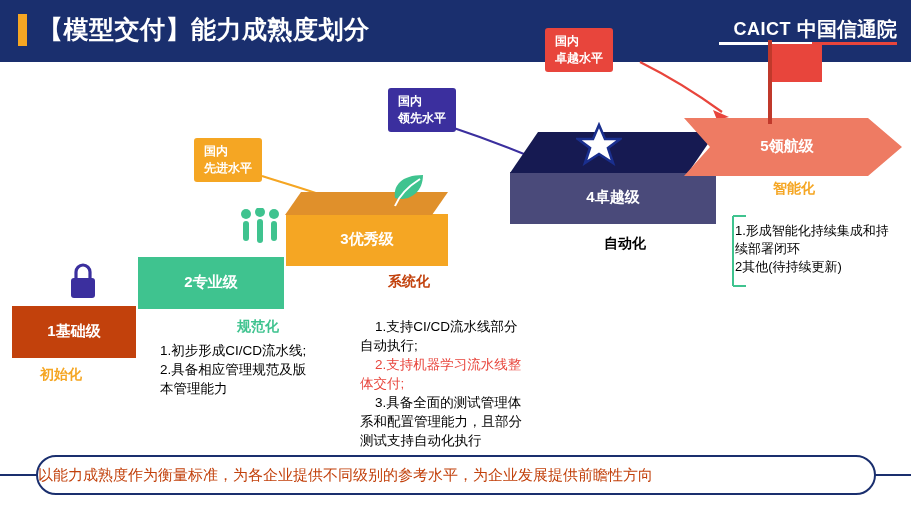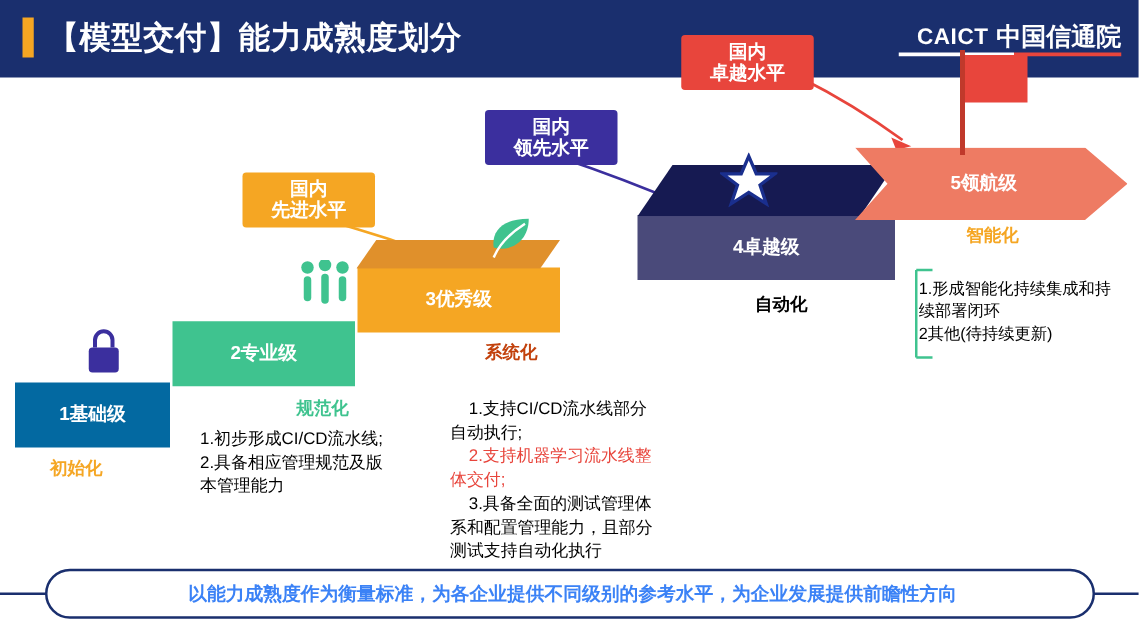--- a/index.html
+++ b/index.html
@@ -78,21 +78,21 @@
   .step-label {
     position: absolute;
     width: 100%;
     text-align: center;
     color: #ffffff;
     font-size: 15px;
     font-weight: bold;
   }
 
   
-  #step1 { left: 12px; top: 306px; width: 124px; height: 52px; background: #0369a1; }
+  #step1 { left: 12px; top: 306px; width: 124px; height: 52px; background: #c2410c; }
   #step1 .step-label { top: 16px; }
   
   #step2 { left: 138px; top: 257px; width: 146px; height: 52px; background: #3fc38f; }
   #step2 .step-label { top: 16px; }
   
   #step3 { left: 286px; top: 214px; width: 162px; height: 52px; background: #f5a623; }
   #step3 .step-label { top: 16px; }
   #step3 .topface {
     position: absolute; left: -1px; top: -22px; width: 163px; height: 23px;
     background: #e0902b;
@@ -141,25 +141,24 @@
   #text4 { left: 548px; top: 259px; width: 170px; }
   #text5 { left: 735px; top: 222px; width: 162px; font-size: 13px; line-height: 18px; }
 
   .t-red { color: #e8453c; }
   .t-black { color: #000000; }
 
   
   .badge {
     position: absolute;
     color: #ffffff;
-    font-size: 15px;
-    font-weight: bold;
-    text-align: center;
+    font-size: 12px;
+    font-weight: bold;
     line-height: 17px;
-    padding: 5px 23px;
+    padding: 5px 10px;
     border-radius: 3px;
     white-space: pre-line;
   }
   #badge-orange { left: 194px; top: 138px; background: #f5a623; }
   #badge-purple { left: 388px; top: 88px; background: #3b2f9e; }
   #badge-red { left: 545px; top: 28px; background: #e8453c; }
 
   
   #star {
     position: absolute;
@@ -189,24 +188,24 @@
     width: 840px; height: 40px;
     border: 2px solid #1a2f6e;
     border-radius: 20px;
     background: #ffffff;
     box-sizing: border-box;
   }
   .footer-text {
     position: absolute;
     left: 0; top: 9px;
     width: 840px;
-    text-align: center;
-    color: #3b82f6;
+    text-align: left;
+    color: #c2410c;
     font-size: 15px;
-    font-weight: bold;
+    font-weight: normal;
   }
   .footer-rule-l, .footer-rule-r {
     position: absolute;
     top: 474px;
     height: 2px;
     background: #1a2f6e;
   }
   .footer-rule-l { left: 0; width: 38px; }
   .footer-rule-r { right: 0; width: 38px; }
 </style>

